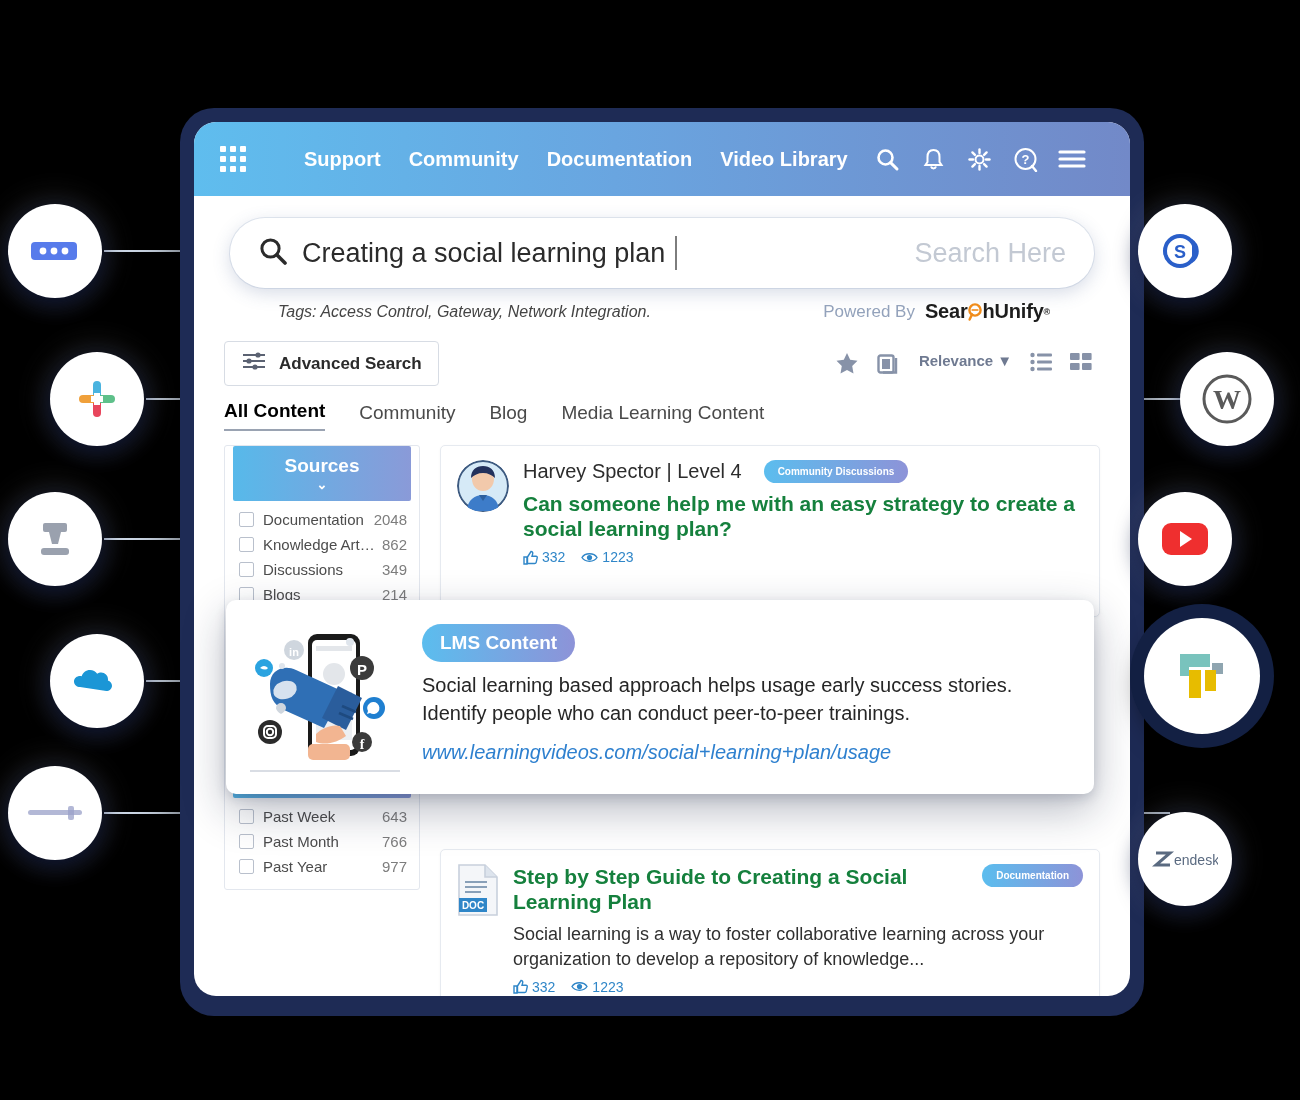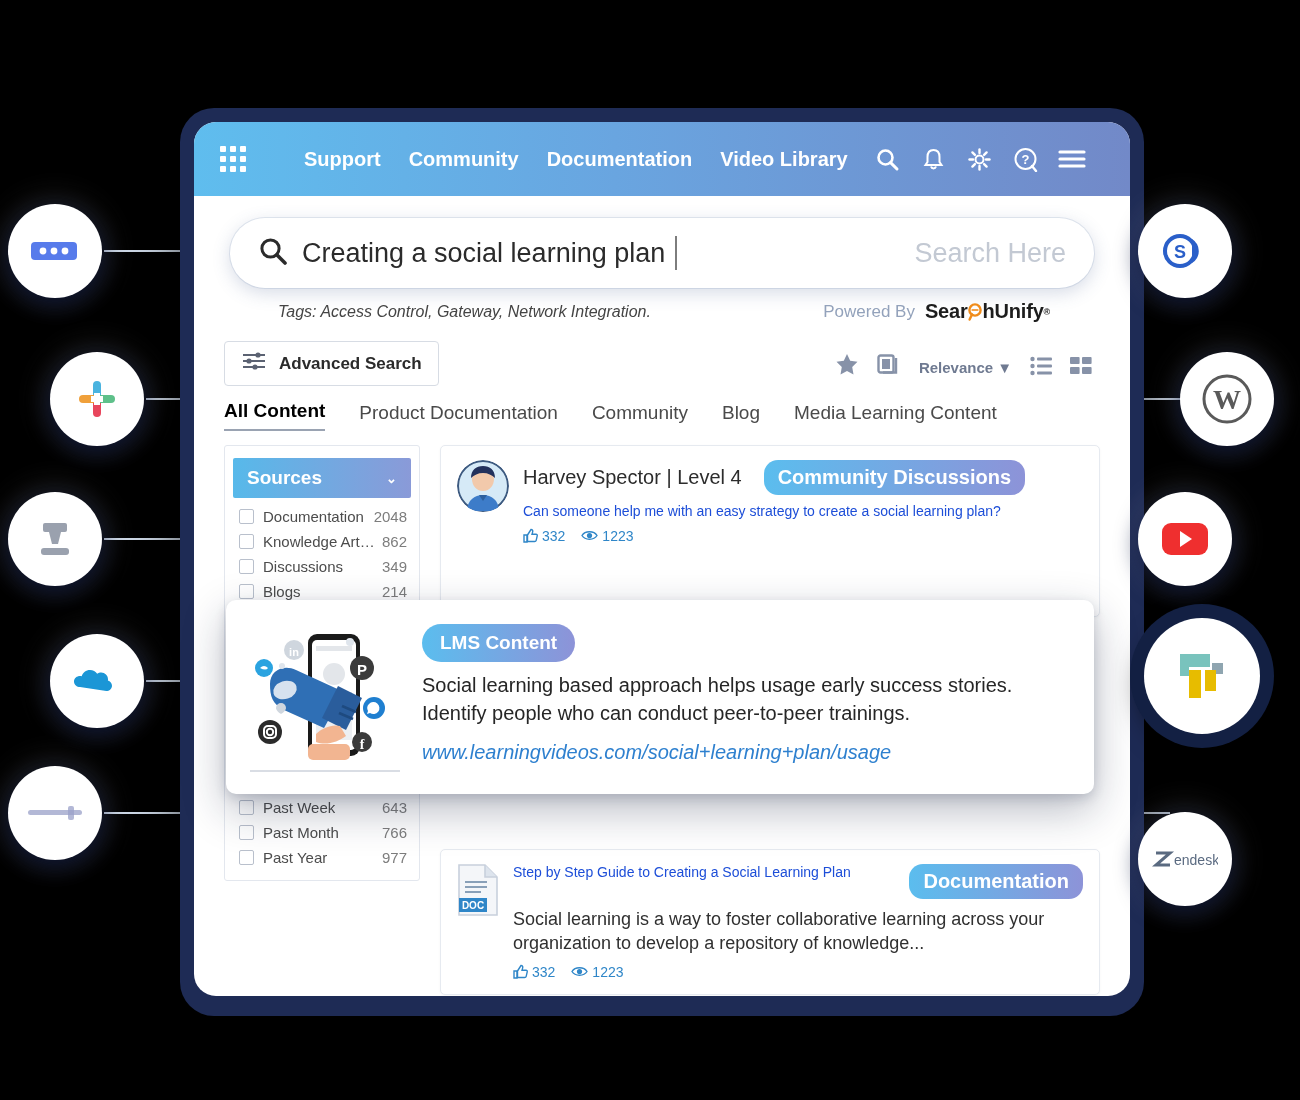--- a/index.html
+++ b/index.html
@@ -62,57 +62,57 @@
   .powered{ display:flex; align-items:center; gap:10px; }
   .powered .pb{ font-size:17px; color:#93a2bb; }
   .su{ font-size:20px; font-weight:700; color:#1d1d1d; letter-spacing:-.2px; display:flex; align-items:center; }
 
   
   .toolbar{ display:flex; align-items:center; justify-content:space-between; padding:18px 38px 0 30px; }
   .adv{
     display:flex; align-items:center; gap:12px; border:1px solid #d7dce4; border-radius:4px;
     padding:9px 16px; font-size:17px; font-weight:700; color:#2b2b2b; background:#fff; cursor:pointer;
   }
-  .tools{ display:flex; align-items:flex-end; gap:18px; color:#8792a8; }
+  .tools{ display:flex; align-items:flex-start; gap:18px; color:#8792a8; }
   .tools .t{ cursor:pointer; display:flex; align-items:center; }
   .relevance{ font-size:15px; font-weight:700; color:#6f7a91; display:flex; align-items:center; gap:4px; }
 
   
   .tabs{ display:flex; align-items:flex-end; gap:34px; padding:14px 30px 0 30px; }
   .tab{ font-size:19px; color:#4a4a4a; padding-bottom:7px; cursor:pointer; white-space:nowrap;}
   .tab.active{ font-weight:700; color:#000000; border-bottom:2px solid #9aa3b2; }
 
   
   .body{ display:flex; gap:20px; padding:14px 30px 0 30px; align-items:flex-start; }
 
   
   .facets{ width:196px; border:1px solid #e3e7ee; border-radius:3px; background:#fff; flex:0 0 auto; padding-bottom:10px;}
   .facet-head{
     background:linear-gradient(90deg,#57b9ea 0%,#8a9ad8 100%); color:#fff; font-size:19px; font-weight:700;
-    padding:9px 14px; display:flex; align-items:center; justify-content:space-between; margin:12px 8px 6px 8px;
-    border-radius:2px; cursor:pointer;
+    padding:9px 14px; display:flex; align-items:center; justify-content:space-between; margin:0 8px 6px 8px;
+    border-radius:2px; cursor:pointer;flex-direction:column;
   }
   .facet-row{ display:flex; align-items:center; padding:4px 12px 4px 14px; font-size:15px; color:#4c4c4c; cursor:pointer;}
   .cbx{ width:15px; height:15px; border:1px solid #b9c0cc; border-radius:2px; margin-right:9px; flex:0 0 auto; background:#fff;}
   .facet-row .nm{ white-space:nowrap; overflow:hidden; text-overflow:ellipsis; }
   .facet-row .ct{ margin-left:auto; color:#7d7d7d; font-size:15px; padding-left:6px;}
 
   
   .results{ flex:1; display:flex; flex-direction:column; gap:12px; }
   .card{ border:1px solid #e6eaf0; border-radius:5px; background:#fff; padding:14px 16px 14px 16px;
          box-shadow:0 1px 3px rgba(0,0,0,.04); }
   .card-top{ display:flex; align-items:flex-start; gap:14px; }
   .avatar{ width:52px; height:52px; border-radius:50%; flex:0 0 auto; overflow:hidden; }
   .meta{ flex:1; min-width:0; }
   .author{ font-size:20px; color:#2c2c2c; }
   .badge{
-    display:inline-block; color:#fff; font-size:20px; font-weight:700; padding:6px 14px; border-radius:14px;
+    display:inline-block; color:#fff; font-size:10px; font-weight:700; padding:6px 14px; border-radius:14px;
     background:linear-gradient(90deg,#5bbdee 0%,#8d93d8 100%); white-space:nowrap;
   }
-  .res-title{ font-size:14px; font-weight:400; color:#1d4ed8; line-height:1.2; margin-top:8px; }
+  .res-title{ font-size:21px; font-weight:700; color:#15803d; line-height:1.2; margin-top:8px; }
   .res-snippet{ font-size:18px; color:#303030; line-height:1.35; margin-top:8px;}
   .stats{ display:flex; align-items:center; gap:16px; margin-top:8px; color:#2f86c8; font-size:14px; }
   .stats span{ display:flex; align-items:center; gap:4px; }
   .docicon{ width:42px; height:52px; flex:0 0 auto; }
 
   
   .float-card{
     position:absolute; left:226px; top:600px; width:868px; background:#fff; border-radius:10px;
     box-shadow:0 16px 44px rgba(20,30,60,.30), 0 4px 12px rgba(20,30,60,.16);
     display:flex; gap:22px; padding:22px 24px; z-index:9;
@@ -376,21 +376,20 @@
                   <rect x="0" y="11" width="9.6" height="7" rx="1"></rect>
                   <rect x="12" y="11" width="9.6" height="7" rx="1"></rect>
                 </g>
               </svg>
           </span>
         </div>
       </div>
 
       <div class="tabs">
         <div class="tab active">All Content</div>
-        <div class="tab">Product Documentation</div>
         <div class="tab">Community</div>
         <div class="tab">Blog</div>
         <div class="tab">Media Learning Content</div>
       </div>
 
       <div class="body">
 
         <div class="facets">
 
           <div class="facet-head">

